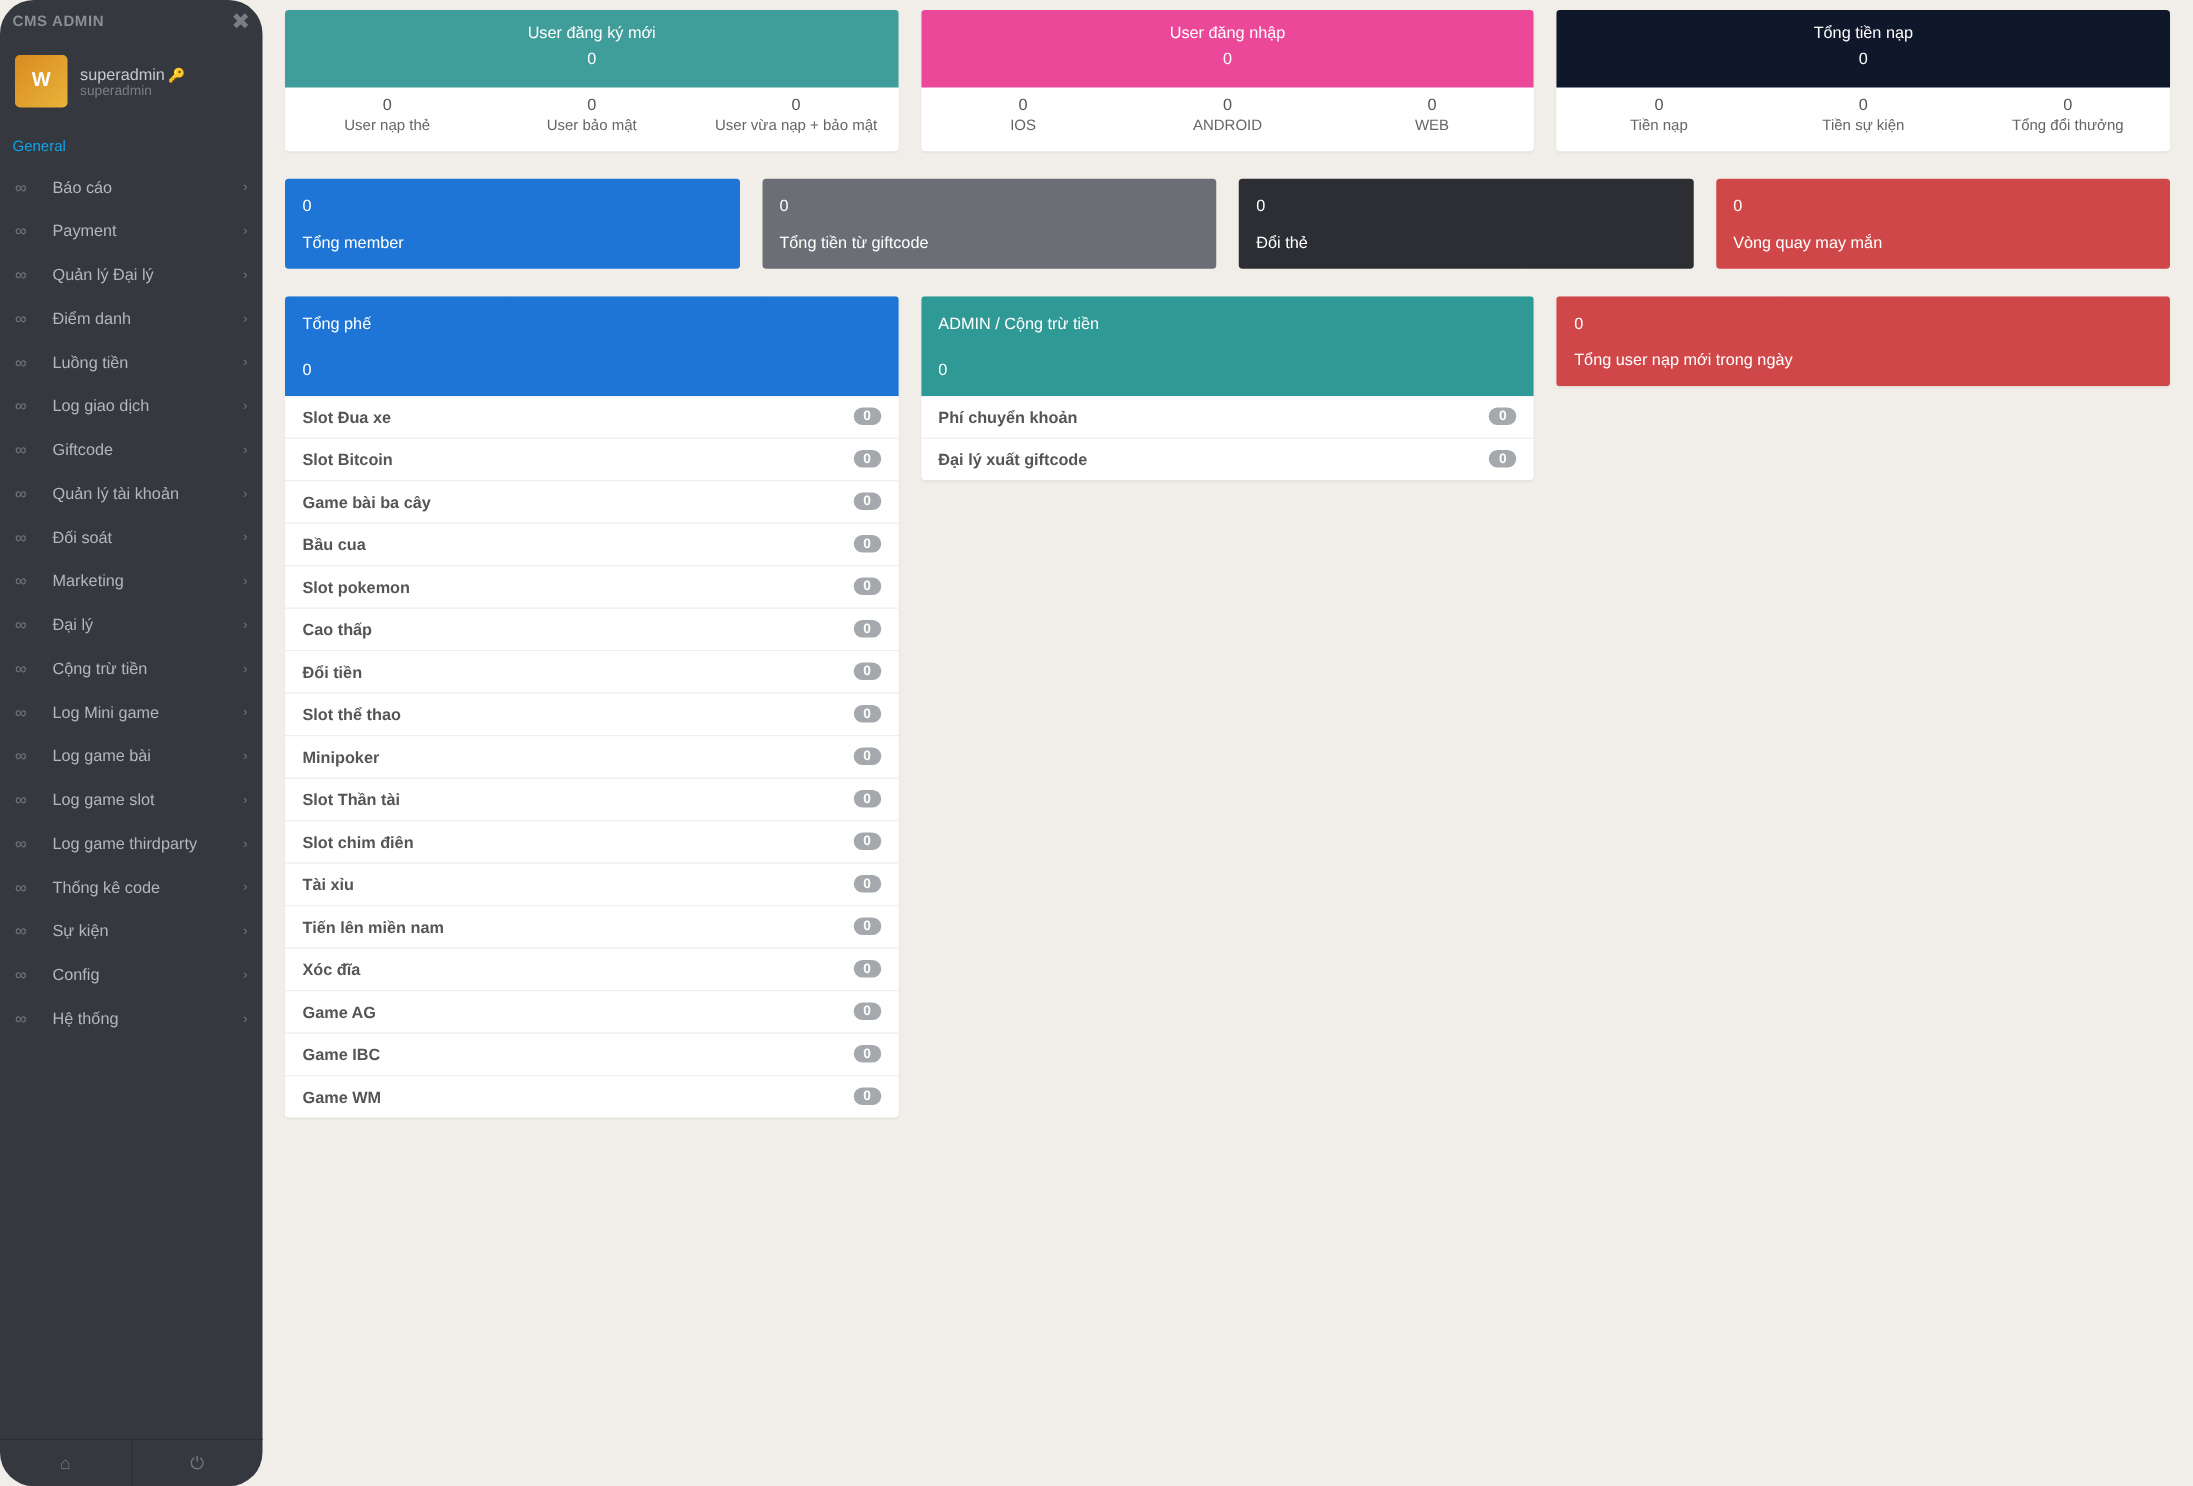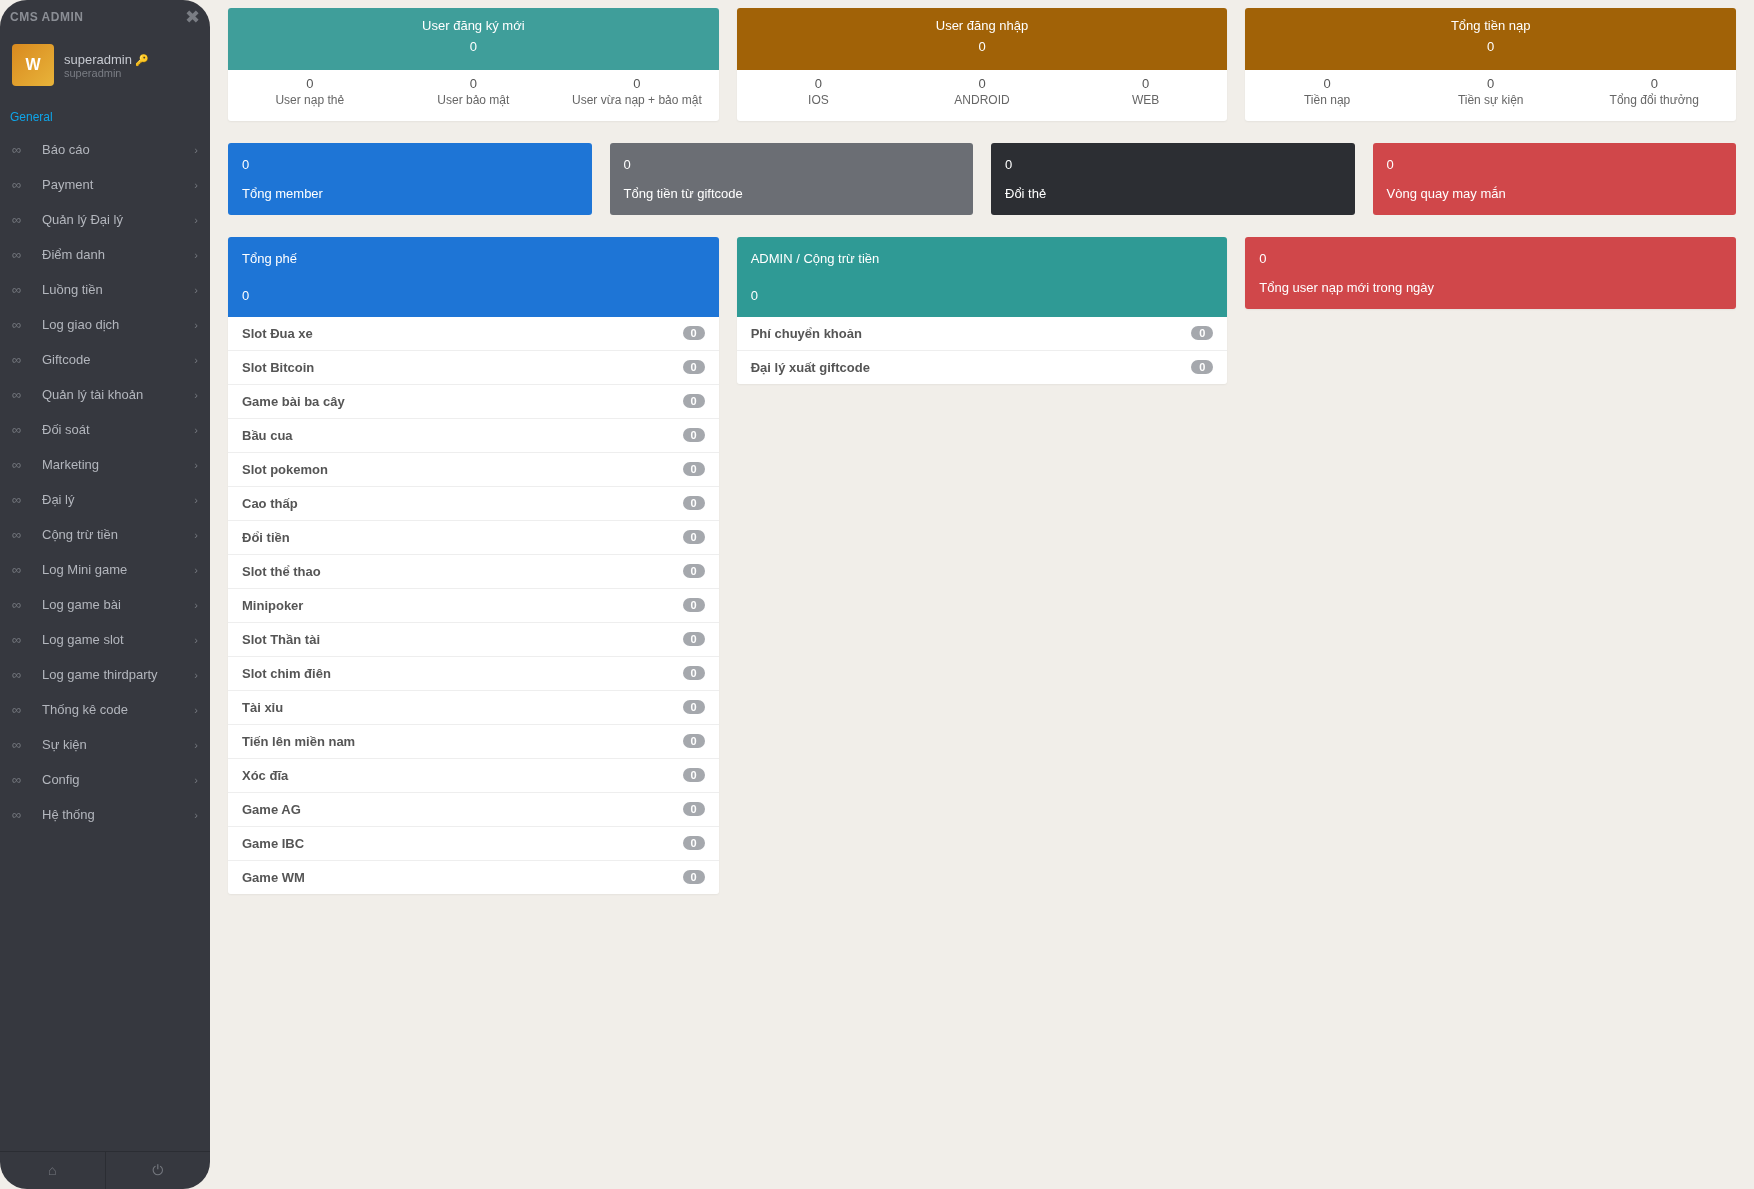--- a/index.html
+++ b/index.html
@@ -36,22 +36,22 @@
 .top-cards { display: flex; gap: 18px; margin-bottom: 22px; }
 .top-card { flex: 1; background: #fff; border-radius: 3px; overflow: hidden; box-shadow: 0 1px 2px rgba(0,0,0,.05); }
 .top-card-header { padding: 10px 0 16px; text-align: center; color: #fff; }
 .top-card-header .title { font-size: 13px; margin-bottom: 6px; }
 .top-card-header .value { font-size: 13px; }
 .top-card-body { display: flex; padding: 6px 0 12px; }
 .top-card-cell { flex: 1; text-align: center; }
 .top-card-cell .num { font-size: 13px; color: #555; margin-bottom: 2px; }
 .top-card-cell .lbl { font-size: 12px; color: #666; line-height: 1.3; padding: 0 10px; }
 .bg-teal { background: #3f9e9a; }
-.bg-green { background: #a16207; }
-.bg-sky { background: #a16207; }
+.bg-green { background: #ec4899; }
+.bg-sky { background: #0f172a; }
 
 .mid-cards { display: flex; gap: 18px; margin-bottom: 22px; }
 .mid-card { flex: 1; padding: 14px 14px 14px; border-radius: 3px; color: #fff; }
 .mid-card .num { font-size: 13px; margin-bottom: 14px; }
 .mid-card .lbl { font-size: 13px; }
 .bg-blue { background: #1e75d6; }
 .bg-gray { background: #6b6e74; }
 .bg-dark { background: #2c2e33; }
 .bg-red { background: #d0474a; }
 .bg-teal2 { background: #2f9a95; }

